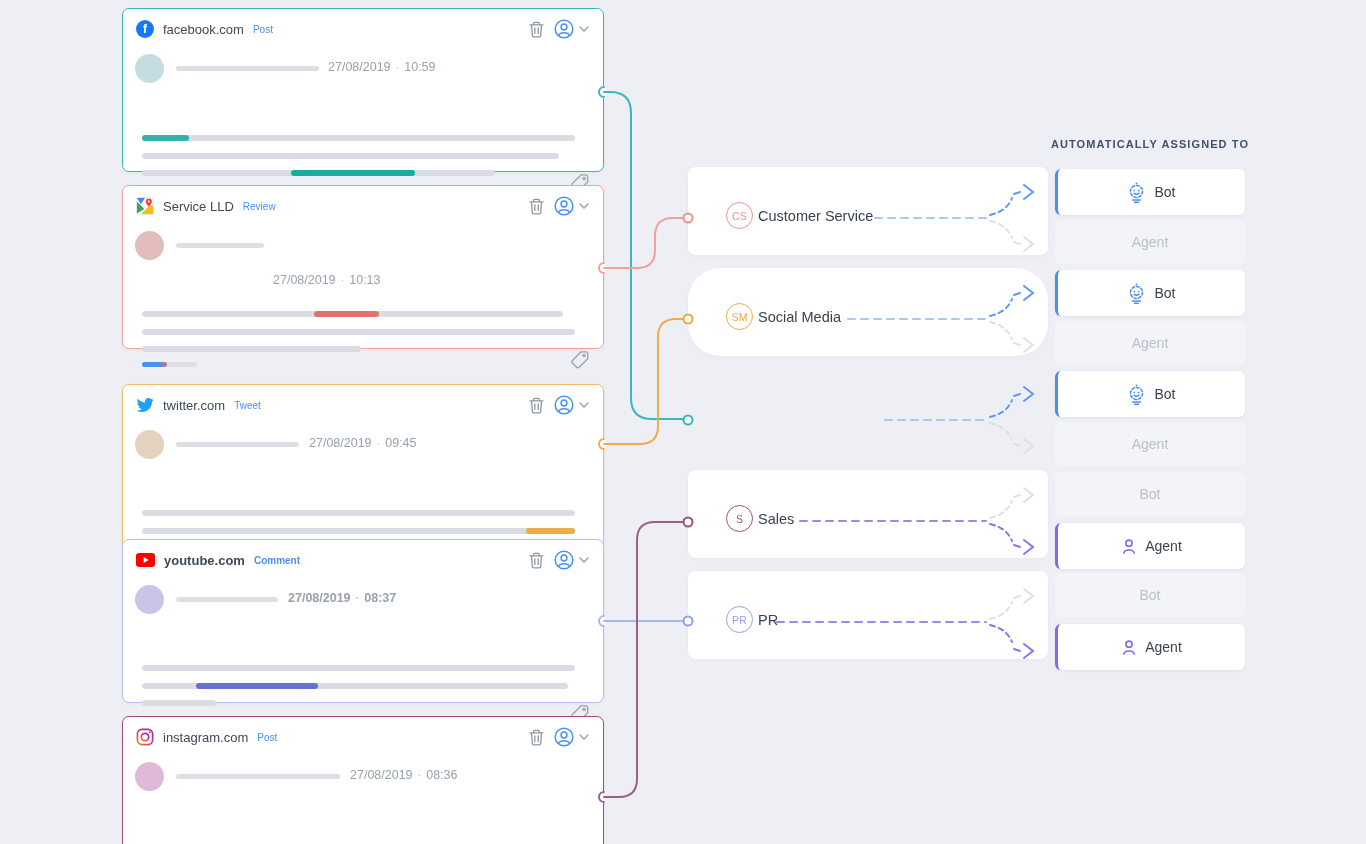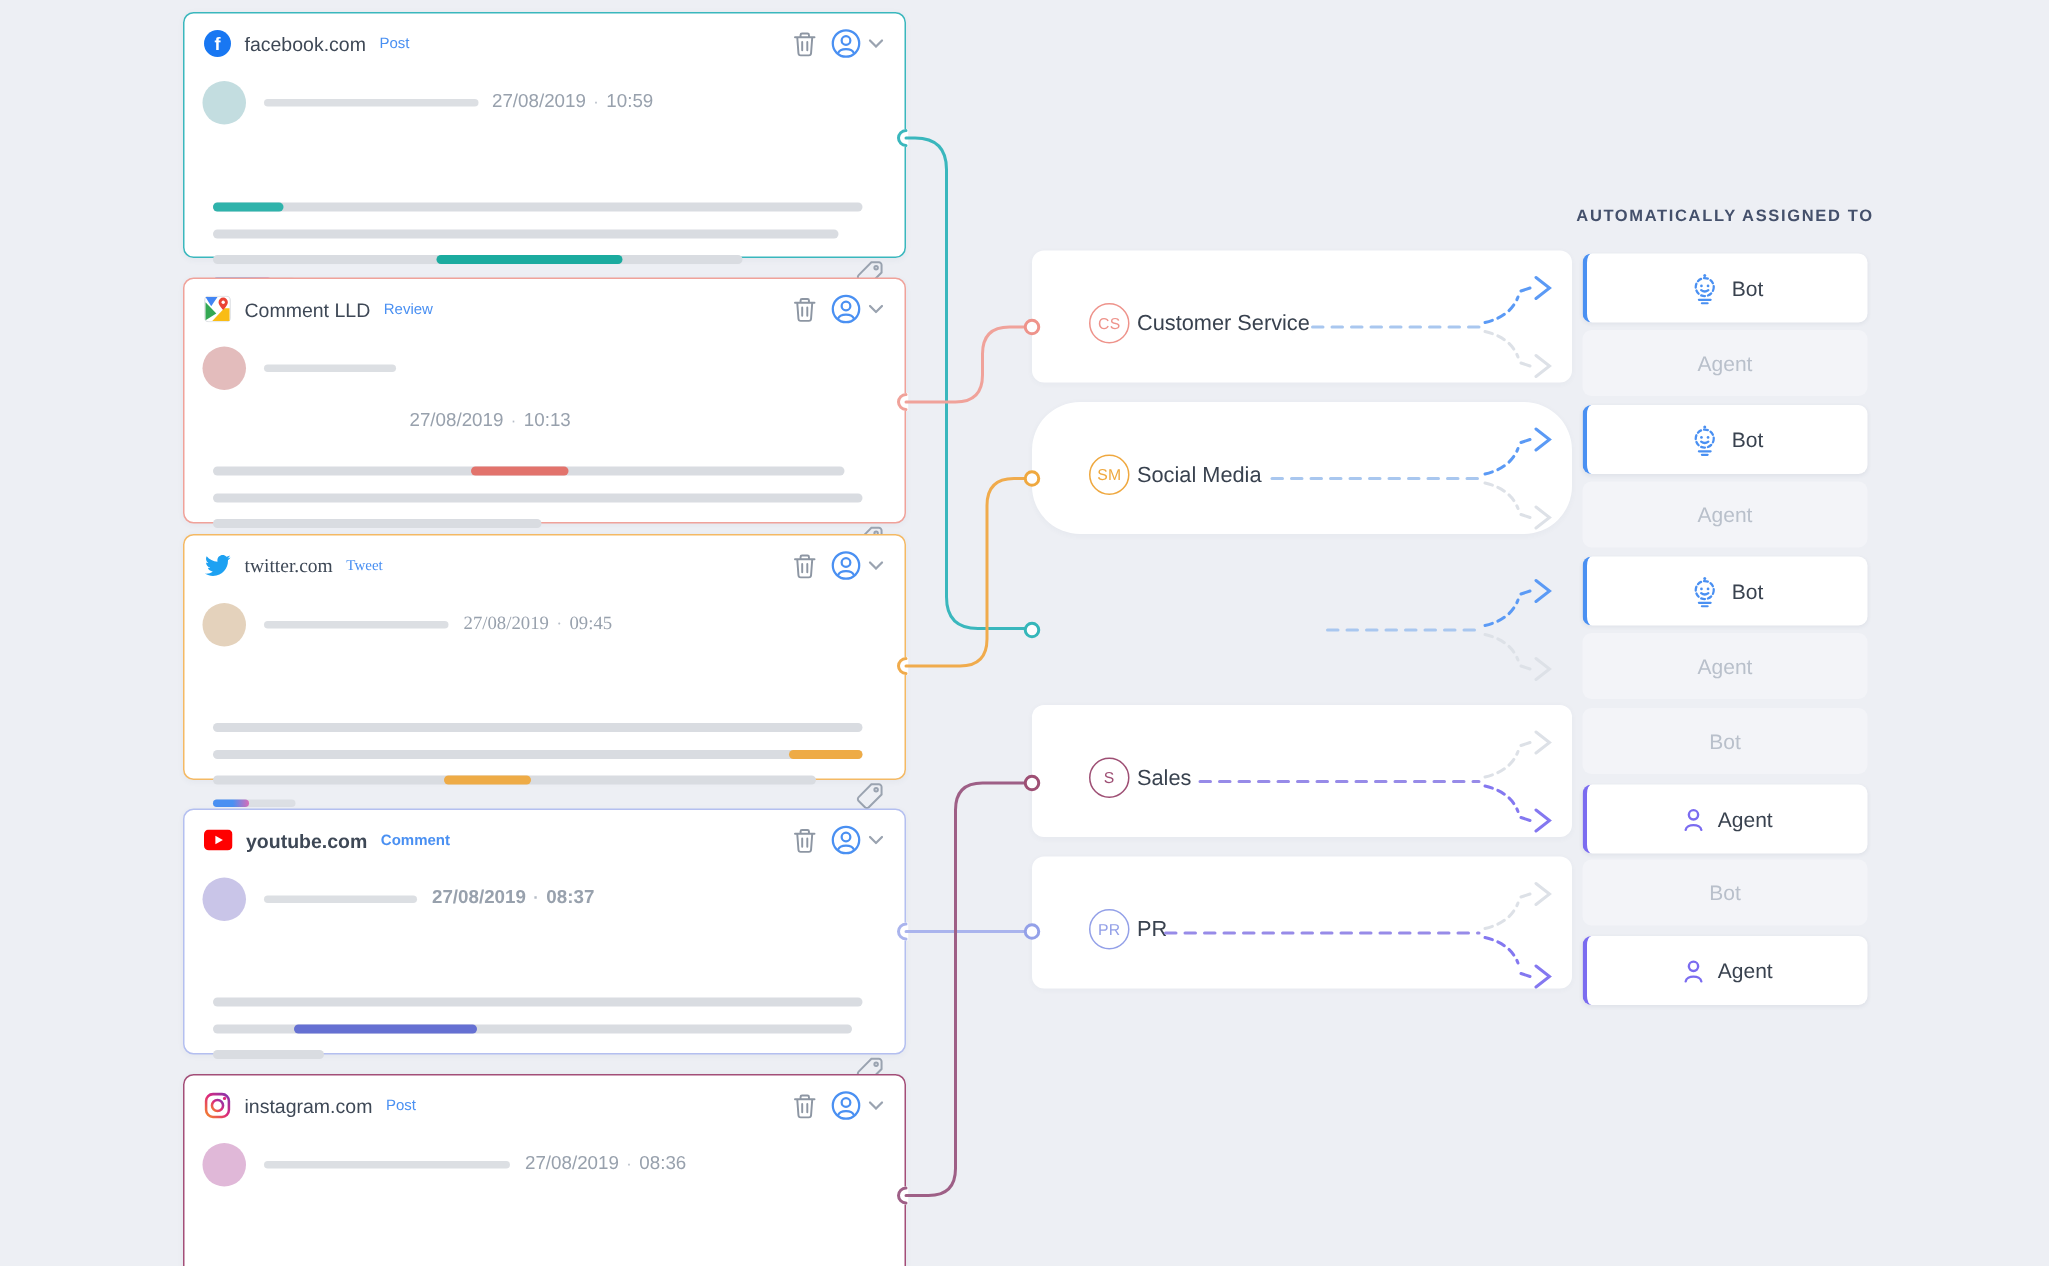--- a/index.html
+++ b/index.html
@@ -166,21 +166,21 @@
   <div class="scard" style="top:185px;border-color:#f0a29a;">
     <div class="scard-head">
       <svg width="18" height="18" viewBox="0 0 18 18">
           <rect x="0.5" y="0.5" width="17" height="17" rx="2.5" fill="#ffffff" stroke="#dfe2e6" stroke-width="0.8"></rect>
           <path d="M1,1 H9 L4.8,7.2 Z" fill="#4285f4"></path>
           <path d="M1,4.5 L8.2,12 L1,16.5 Z" fill="#34a853"></path>
           <path d="M17,8.5 V17 H5.5 L13.5,8.5 Z" fill="#f9bc15"></path>
           <path d="M12.8,1.4 a3.1,3.1 0 0 1 3.1,3.1 c0,2.2 -3.1,5.1 -3.1,5.1 s-3.1,-2.9 -3.1,-5.1 a3.1,3.1 0 0 1 3.1,-3.1 Z" fill="#ea4335"></path>
           <circle cx="12.8" cy="4.5" r="1.1" fill="#ffffff"></circle>
         </svg>
-      <span class="site-name">Comment LLD</span>
+      <span class="site-name">Service LLD</span>
       <span class="type-link">Review</span>
       <span class="head-spacer"></span>
       <button class="icon-btn">
         <svg width="15" height="17" viewBox="0 0 15 17" fill="none" stroke="#8d96a3" stroke-width="1.3" stroke-linecap="round">
             <path d="M1,3.8 H14 M4.7,3.8 V2.3 a1,1 0 0 1 1,-1 h3.6 a1,1 0 0 1 1,1 V3.8 M2.5,3.8 l0.8,10.7 a1.5,1.5 0 0 0 1.5,1.4 h5.4 a1.5,1.5 0 0 0 1.5,-1.4 L12.5,3.8 M5.8,7 v5.5 M9.2,7 v5.5"></path>
           </svg>
       </button>
       <span class="assignee-wrap">
         <svg width="22" height="22" viewBox="0 0 22 22" fill="none" stroke="#4a90f2" stroke-width="1.5">
             <circle cx="11" cy="11" r="8.8"></circle>
@@ -206,21 +206,21 @@
         </span>
       <button class="icon-btn tag-btn">
         <svg width="21" height="21" viewBox="0 0 22 22" fill="none" stroke="#9aa3b0" stroke-width="1.4">
             <path d="M12.5,2 h5.2 a1.9,1.9 0 0 1 1.9,1.9 v5.2 l-8.9,8.9 a1.9,1.9 0 0 1 -2.7,0 L3.6,13.6 a1.9,1.9 0 0 1 0,-2.7 Z"></path>
             <circle cx="15.8" cy="5.8" r="1.2"></circle>
           </svg>
       </button>
     </div>
   </div>
 
-  <div class="scard" style="top:356px;border-color:#f4b964;font-family:Liberation Serif, serif;">
+  <div class="scard" style="top:384px;border-color:#f4b964;">
     <div class="scard-head">
       <svg width="18" height="15" viewBox="0 0 24 20">
           <path fill="#1da1f2" d="M23.6,2.3c-.9.4-1.8.6-2.7.8 1-.6 1.7-1.5 2-2.6-.9.5-1.9.9-3 1.1C19.1.7 17.9.1 16.6.1c-2.6 0-4.7 2.1-4.7 4.7 0 .4 0 .7.1 1.1C8.1 5.7 4.7 3.8 2.4 1 2 1.7 1.8 2.5 1.8 3.3c0 1.6.8 3 2.1 3.9-.8 0-1.5-.2-2.1-.6v.1c0 2.3 1.6 4.1 3.7 4.6-.4.1-.8.2-1.2.2-.3 0-.6 0-.9-.1.6 1.9 2.3 3.2 4.4 3.2-1.6 1.3-3.6 2-5.8 2-.4 0-.7 0-1.1-.1 2.1 1.3 4.5 2.1 7.1 2.1 8.6 0 13.3-7.1 13.3-13.3v-.6c.9-.7 1.7-1.5 2.3-2.4z"></path>
         </svg>
       <span class="site-name">twitter.com</span>
       <span class="type-link">Tweet</span>
       <span class="head-spacer"></span>
       <button class="icon-btn">
         <svg width="15" height="17" viewBox="0 0 15 17" fill="none" stroke="#8d96a3" stroke-width="1.3" stroke-linecap="round">
             <path d="M1,3.8 H14 M4.7,3.8 V2.3 a1,1 0 0 1 1,-1 h3.6 a1,1 0 0 1 1,1 V3.8 M2.5,3.8 l0.8,10.7 a1.5,1.5 0 0 0 1.5,1.4 h5.4 a1.5,1.5 0 0 0 1.5,-1.4 L12.5,3.8 M5.8,7 v5.5 M9.2,7 v5.5"></path>

